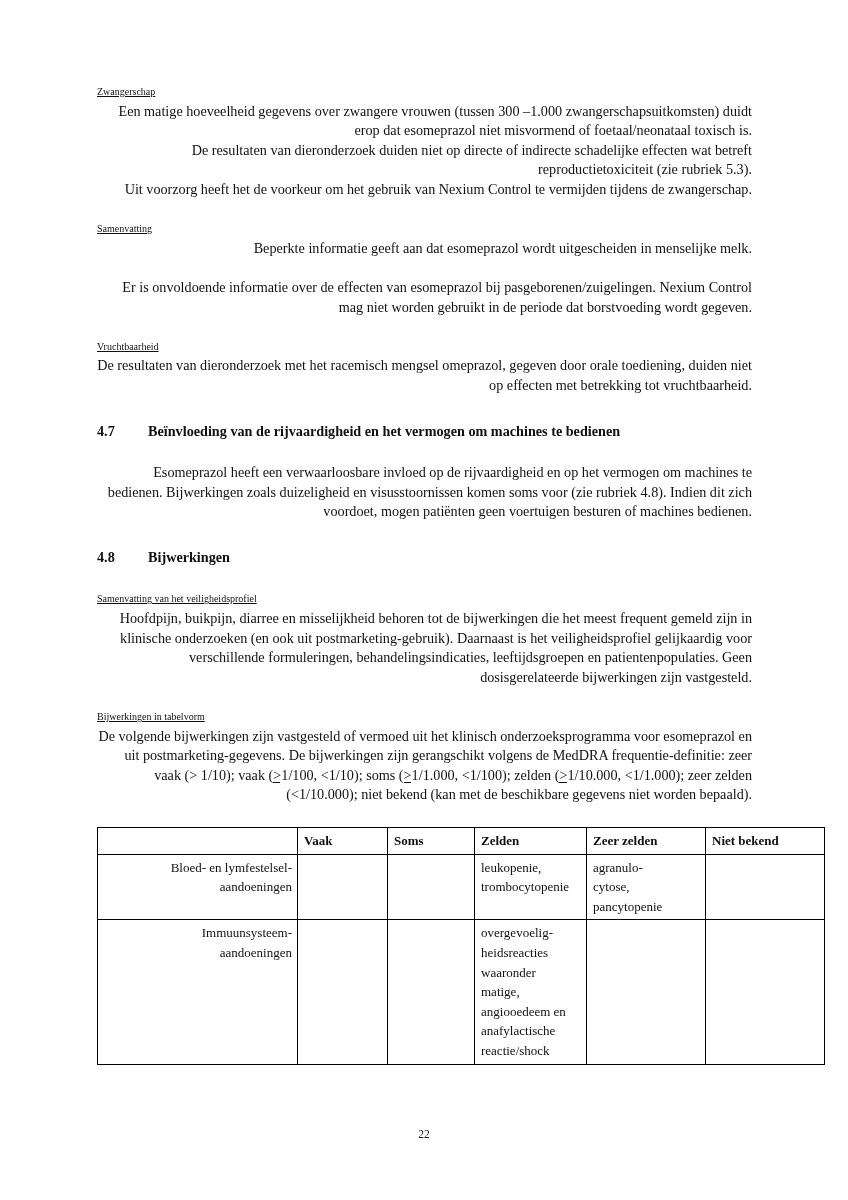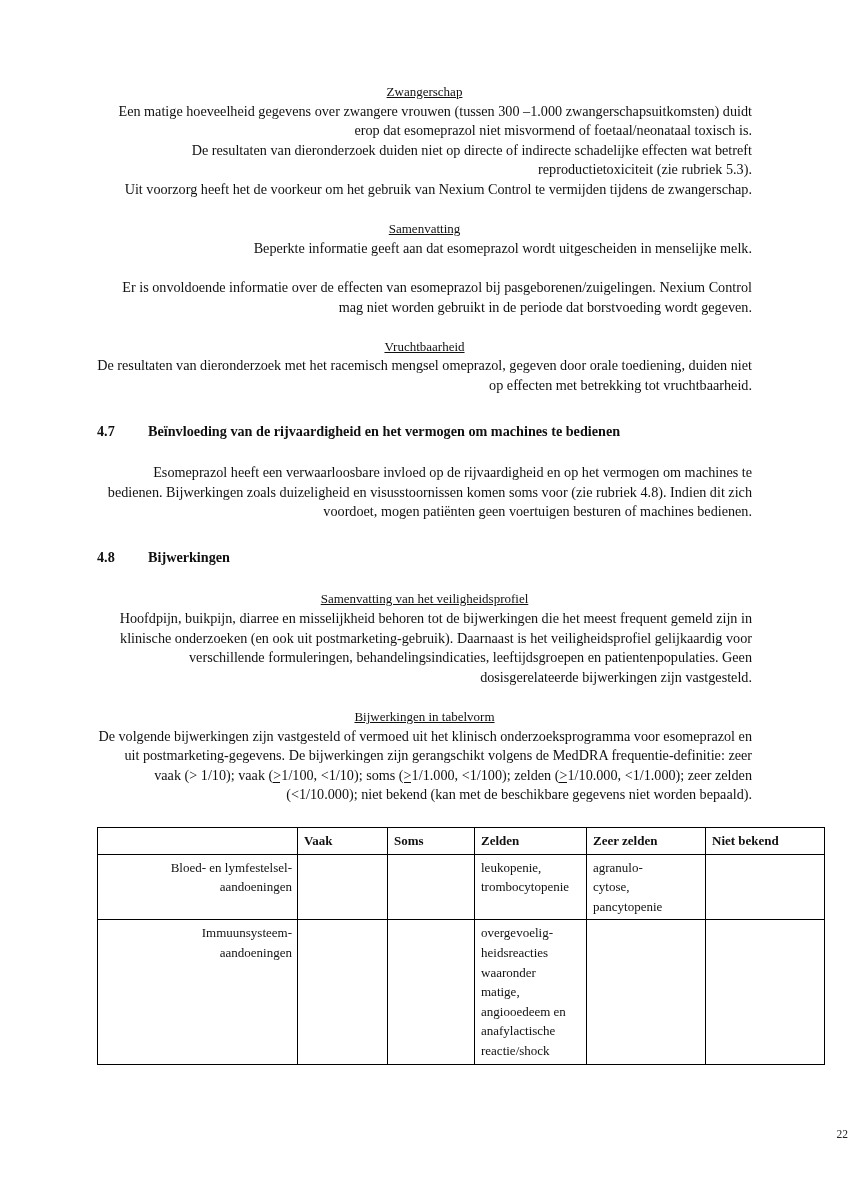--- a/index.html
+++ b/index.html
@@ -23,23 +23,22 @@
     width: 655px;
   }
   p {
     margin: 0;
     font-size: 14.2px;
     line-height: 19.6px;
     text-align: right;
   }
   .sub-head {
     margin: 0;
-    font-size: 13px;
-    line-height: 19.6px;
-    text-align: center;
+    font-size: 10px;
+    line-height: 19.6px;
   }
   .sub-head span.u {
     text-decoration: underline;
   }
   .gap-sm { height: 19.6px; }
   .gap-md { height: 22px; }
   .gap-lg { height: 26px; }
 
   .section-head {
     margin: 0;
@@ -94,21 +93,21 @@
   table.adr .c4 { width: 107px; }
   table.adr .c5 { width: 107px; }
 
   .cell-line { display: block; }
 
   .pagenum {
     position: absolute;
     left: 0;
     right: 0;
     top: 1128px;
-    text-align: right;
+    text-align: center;
     font-size: 11.5px;
     font-family: "Liberation Serif", "DejaVu Serif", serif;
     color: #222;
   }
 </style>
 </head>
 <body>
 
 <div class="page">
 

